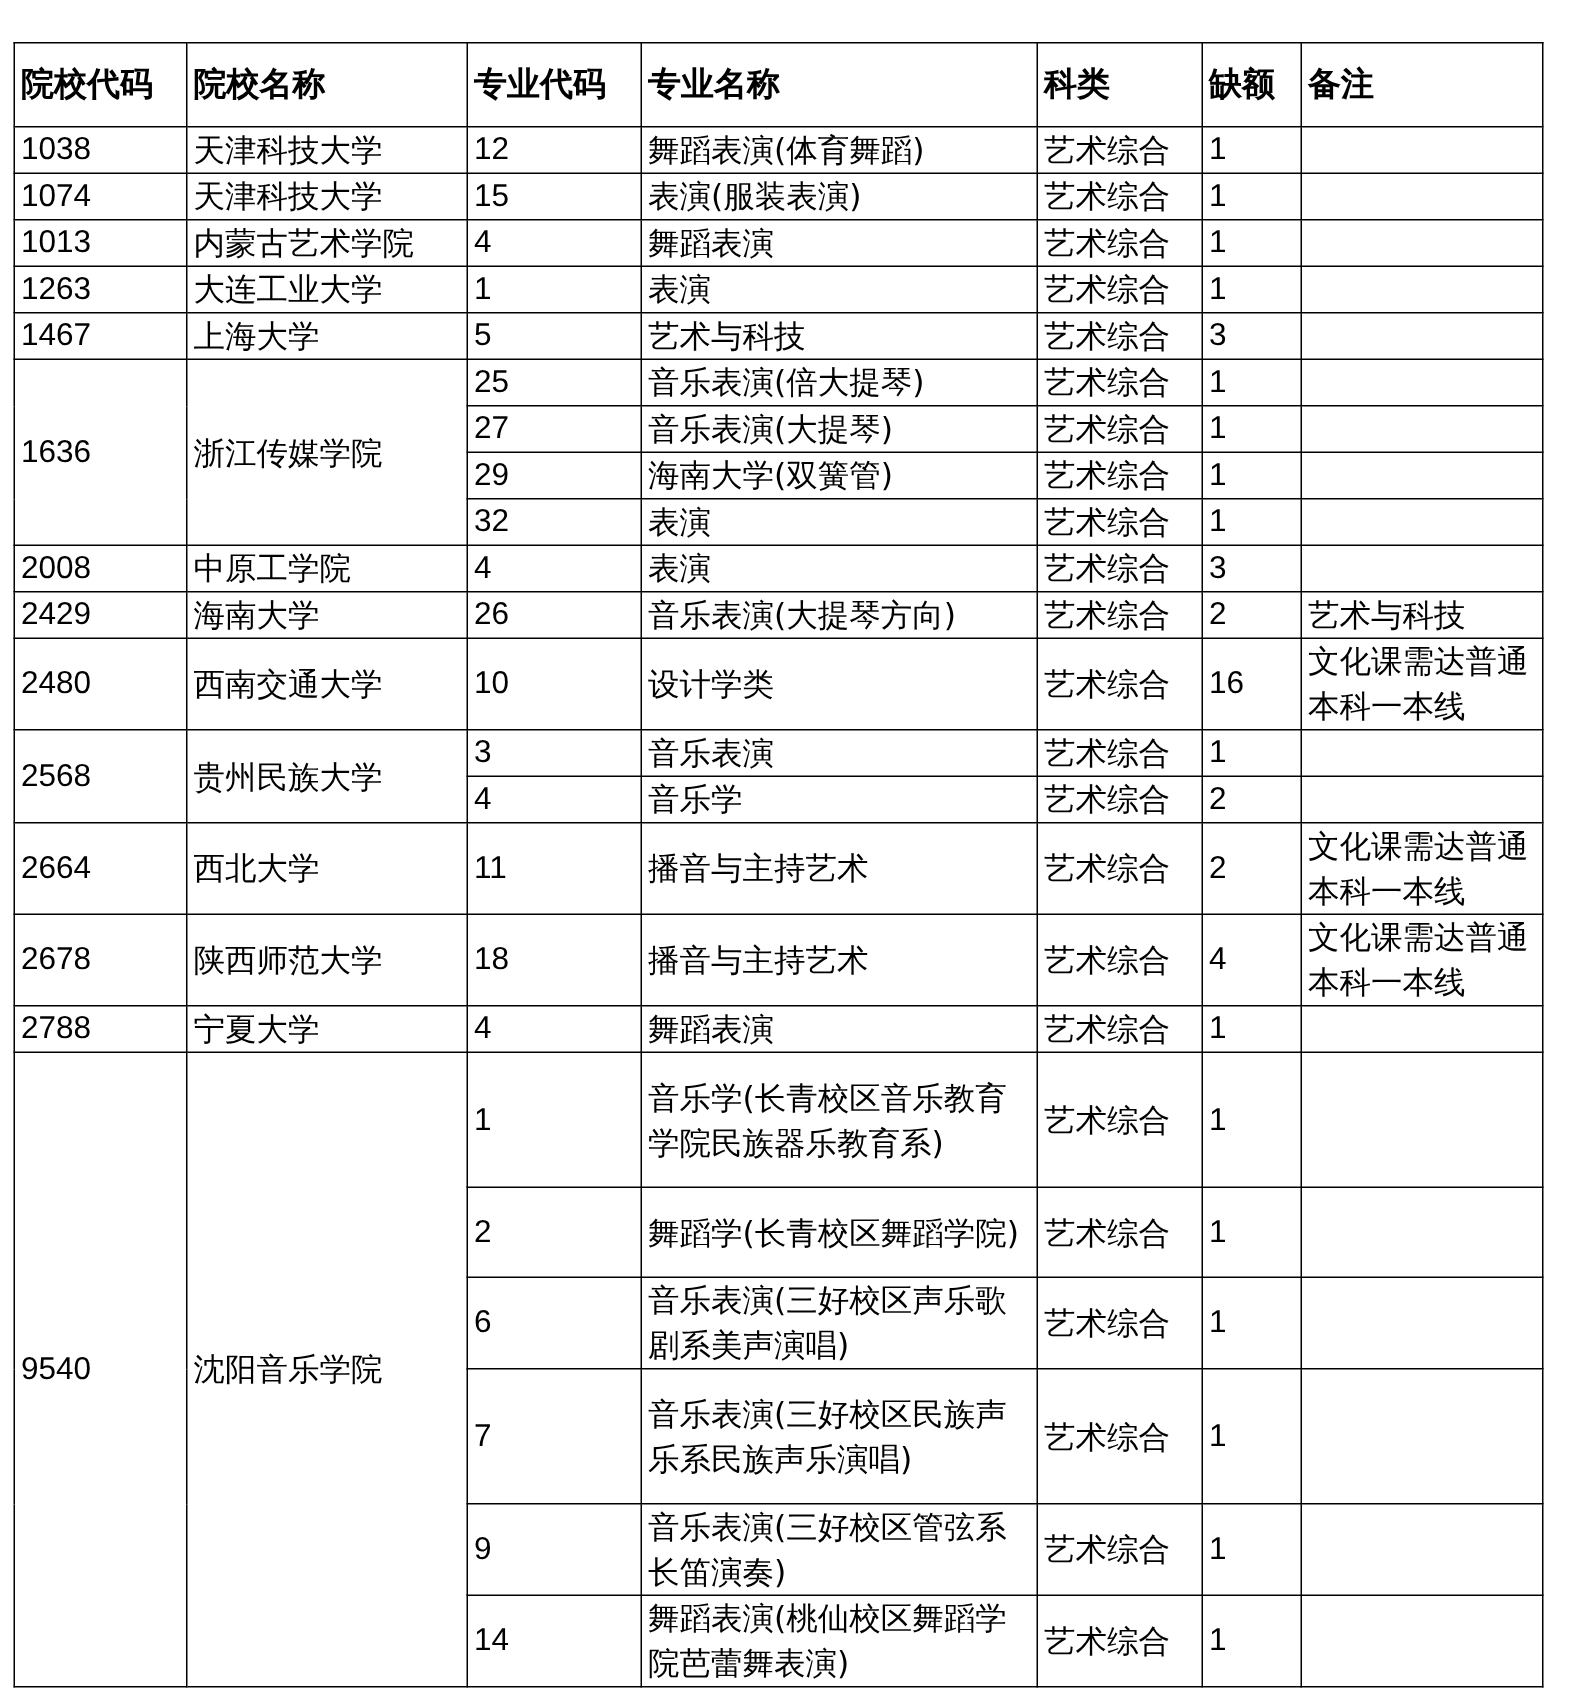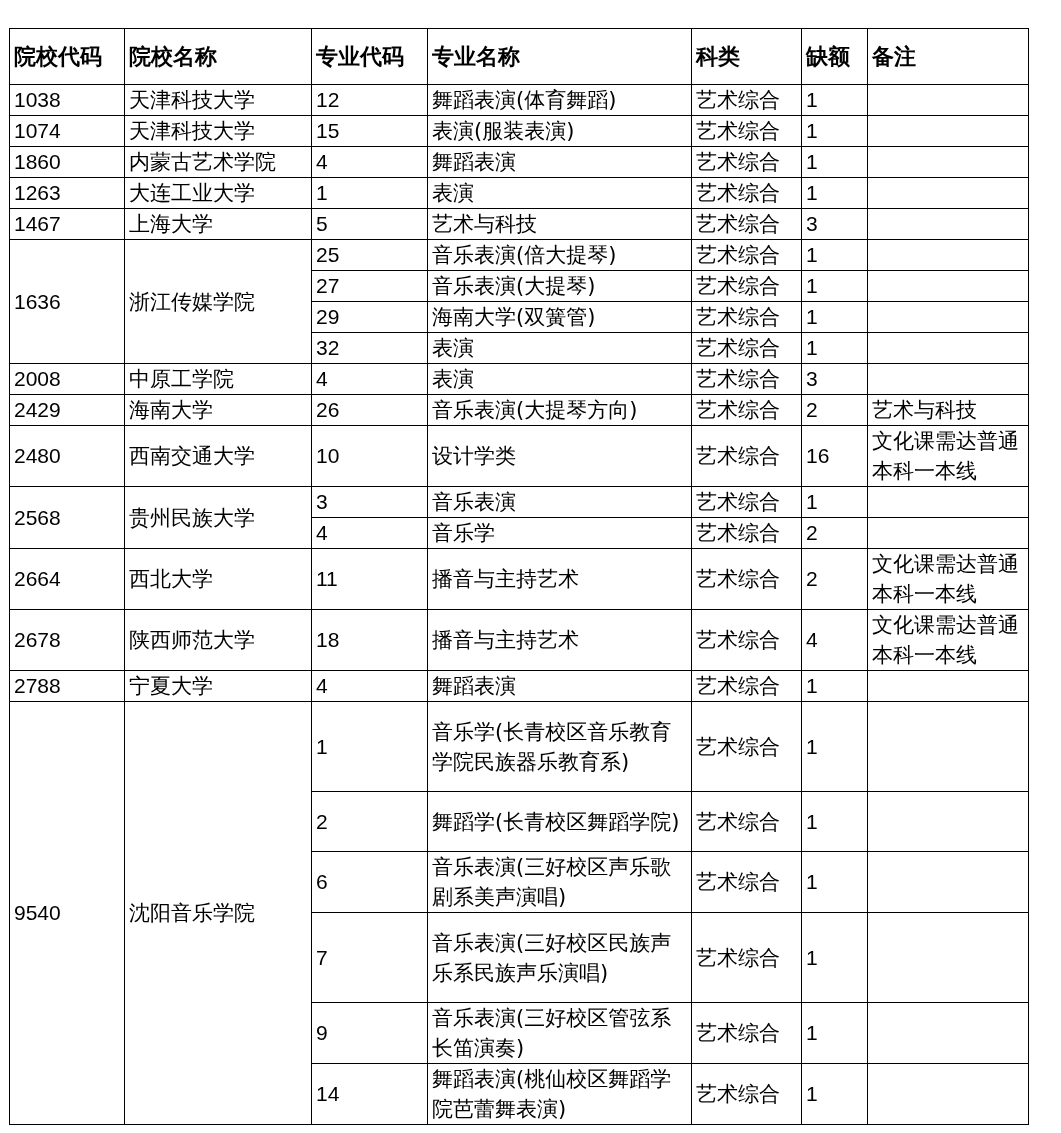--- a/index.html
+++ b/index.html
@@ -99,21 +99,21 @@
       <tr style="height: 30px;">
         <td class="num">1074</td>
         <td>天津科技大学</td>
         <td class="num">15</td>
         <td class="wrap">表演(服装表演)</td>
         <td>艺术综合</td>
         <td class="num">1</td>
         <td class="wrap"></td>
       </tr>
       <tr style="height: 30px;">
-        <td class="num">1860</td>
+        <td class="num">1013</td>
         <td>内蒙古艺术学院</td>
         <td class="num">4</td>
         <td class="wrap">舞蹈表演</td>
         <td>艺术综合</td>
         <td class="num">1</td>
         <td class="wrap"></td>
       </tr>
       <tr style="height: 30px;">
         <td class="num">1263</td>
         <td>大连工业大学</td>

